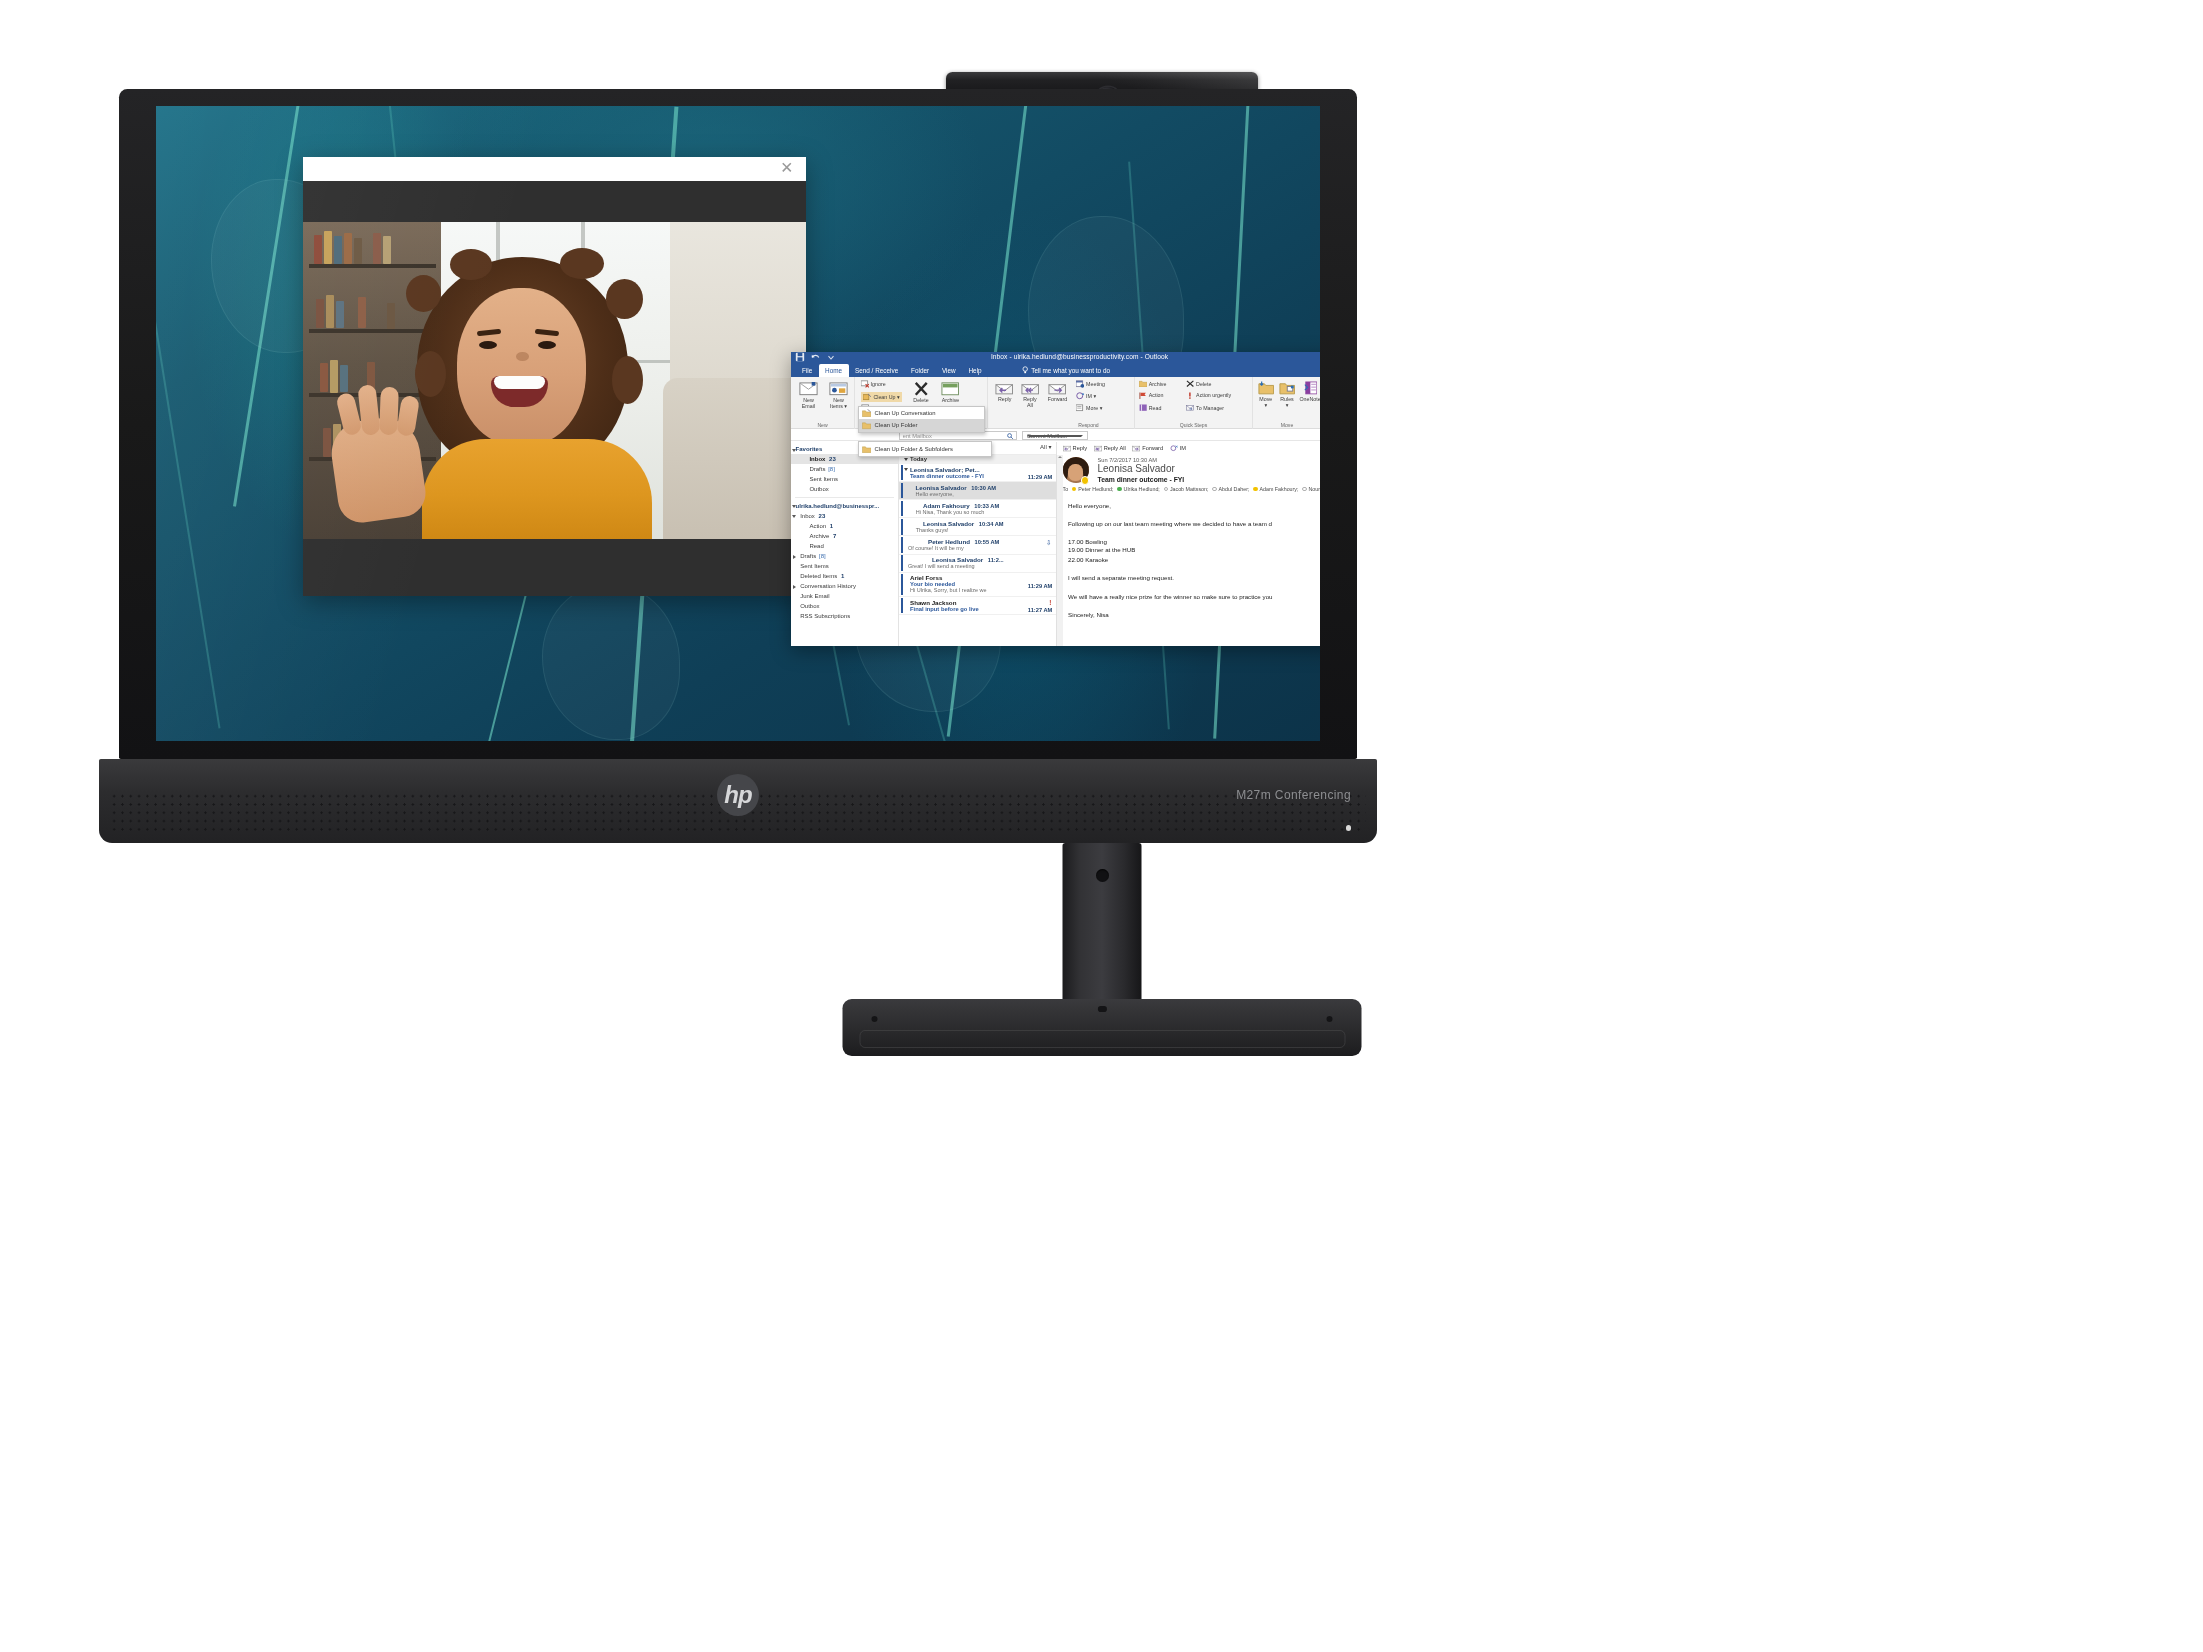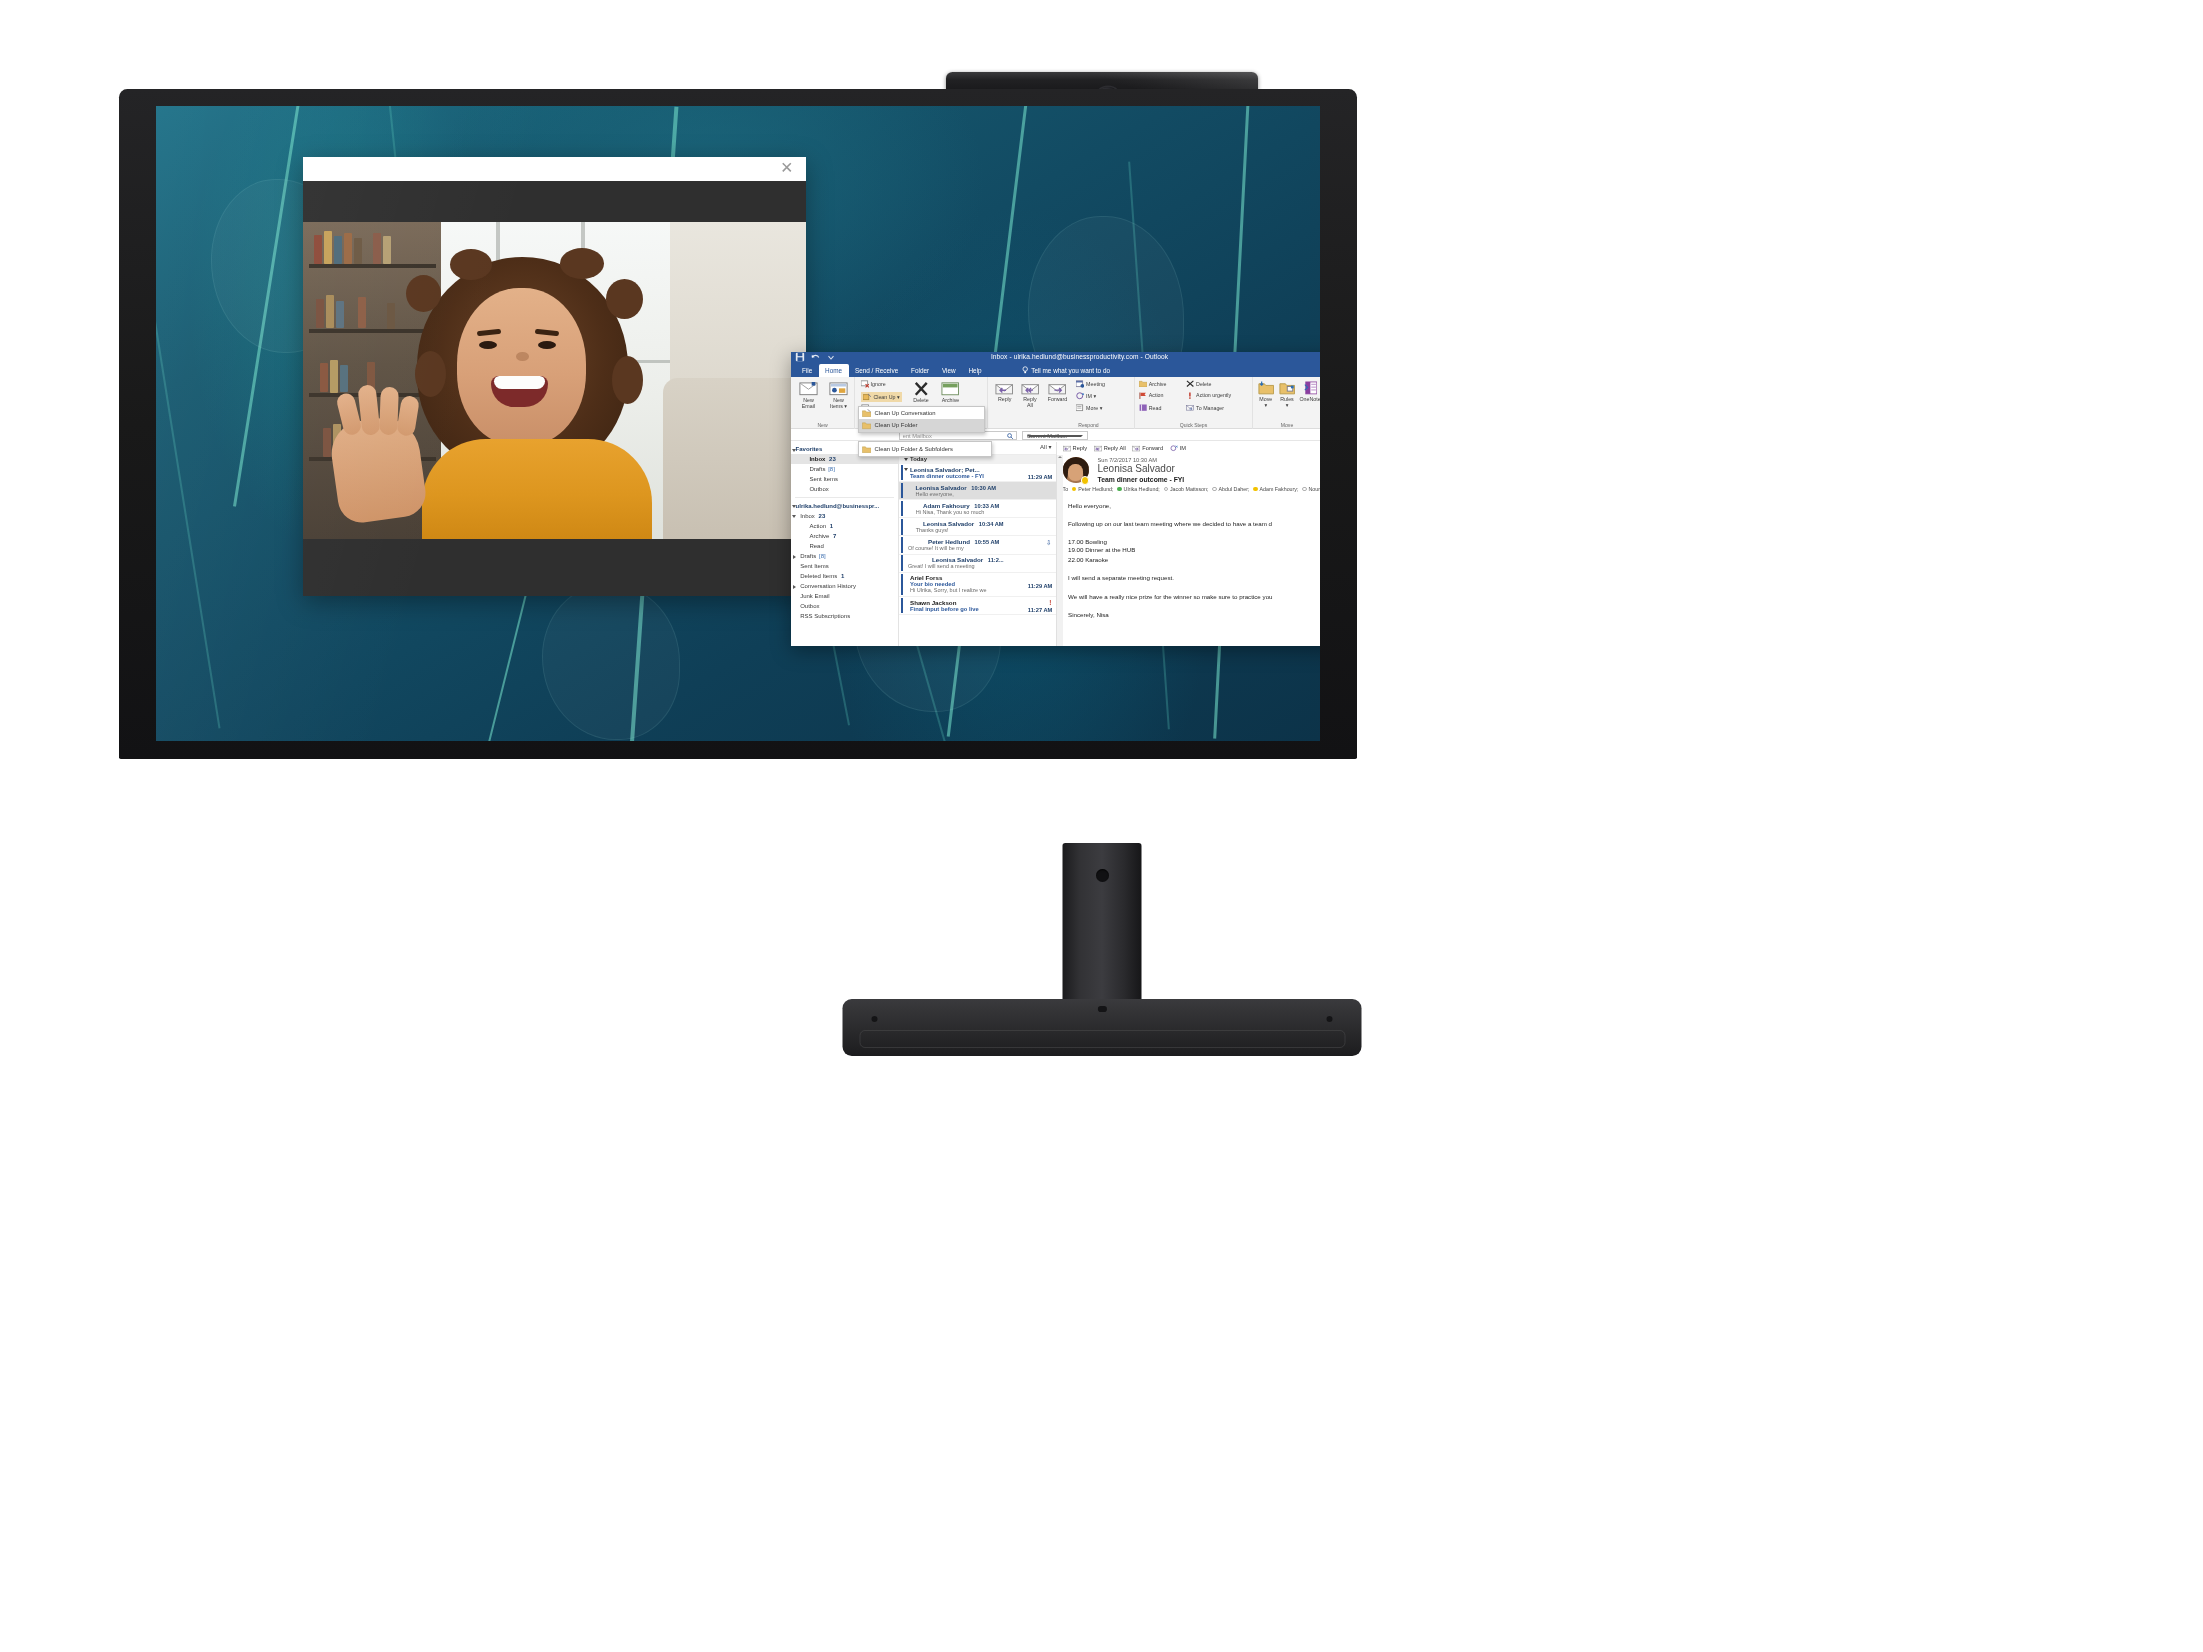--- a/index.html
+++ b/index.html
@@ -877,20 +877,28 @@
               <p>Sincerely, Nisa</p>
             </div>
           </div>
         </div>
       </div>
 
       <div class="scrim"></div>
     </div>
   </div>
 
+  <div class="chin">
+    <div class="mesh"></div>
+    <div class="hp-logo">
+      <span class="hp">hp</span>
+    </div>
+    <div class="model">M27m Conferencing</div>
+    <div class="led"></div>
+  </div>
 
   <div class="neck">
     <div class="hole"></div>
   </div>
   <div class="base">
     <div class="slot"></div>
     <div class="inner"></div>
     <div class="nub" style="left:29px;"></div>
     <div class="nub" style="right:29px;"></div>
   </div>

